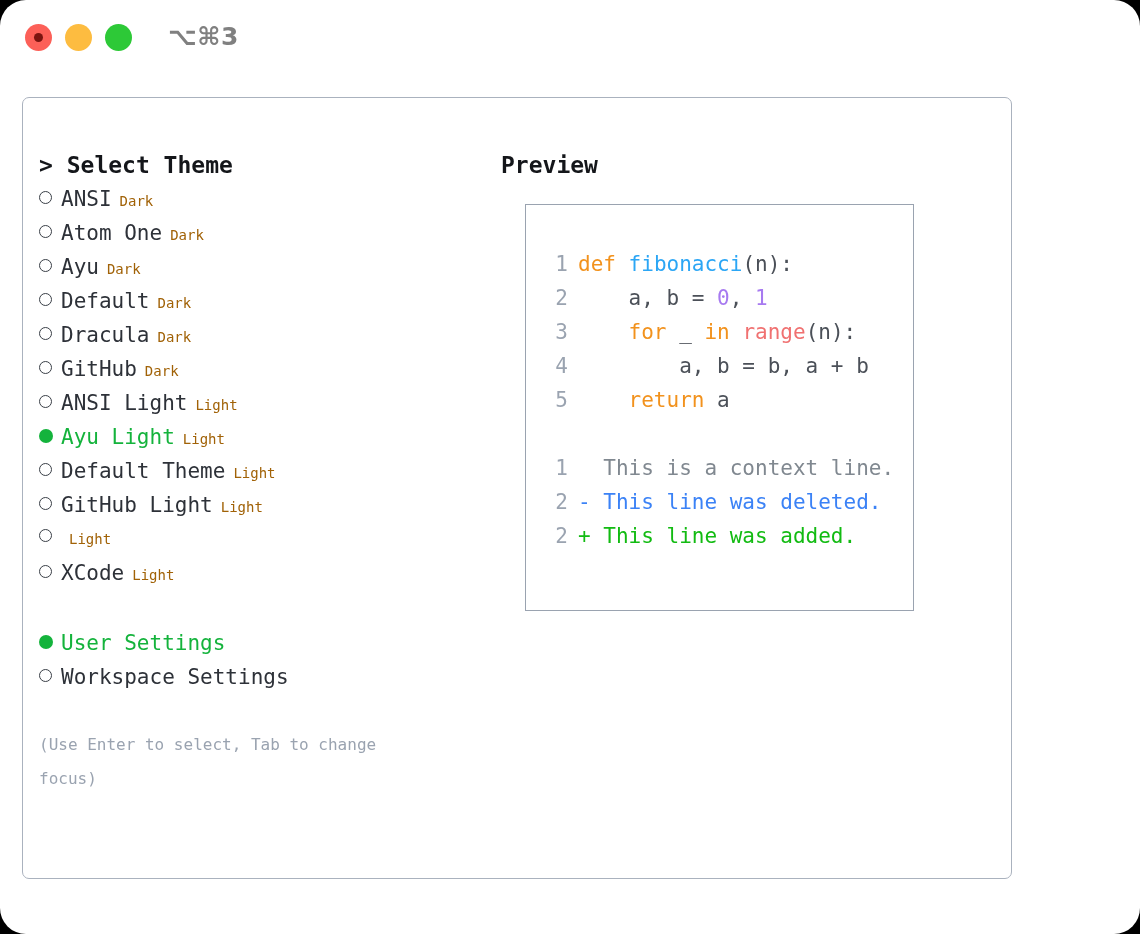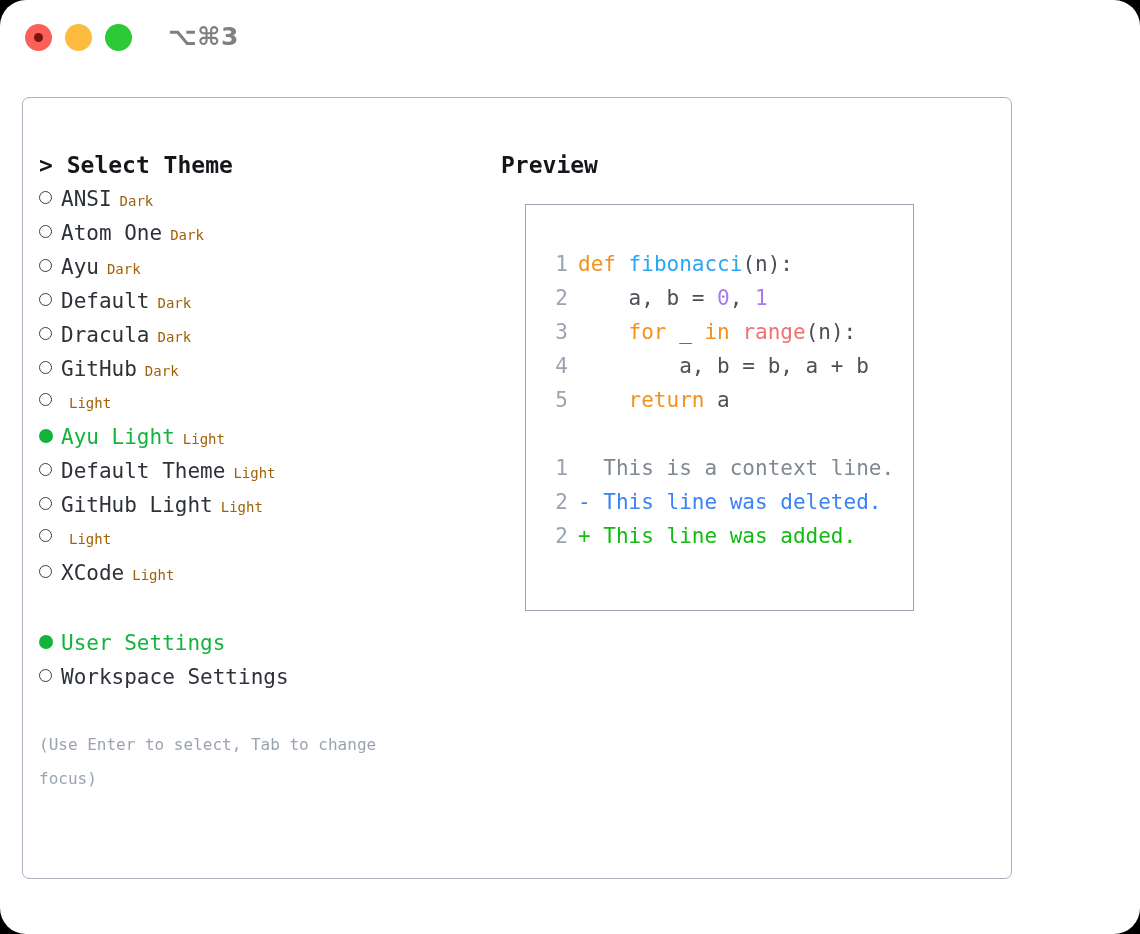--- a/index.html
+++ b/index.html
@@ -220,21 +220,21 @@
 
       <div class="section-header">&gt; Select Theme</div>
 
       <div class="opt-list" id="theme-list">
           <div class="opt-row"><span class="marker"><span class="ring"></span></span><span class="opt-name">ANSI</span><span class="opt-kind">Dark</span></div>
           <div class="opt-row"><span class="marker"><span class="ring"></span></span><span class="opt-name">Atom One</span><span class="opt-kind">Dark</span></div>
           <div class="opt-row"><span class="marker"><span class="ring"></span></span><span class="opt-name">Ayu</span><span class="opt-kind">Dark</span></div>
           <div class="opt-row"><span class="marker"><span class="ring"></span></span><span class="opt-name">Default</span><span class="opt-kind">Dark</span></div>
           <div class="opt-row"><span class="marker"><span class="ring"></span></span><span class="opt-name">Dracula</span><span class="opt-kind">Dark</span></div>
           <div class="opt-row"><span class="marker"><span class="ring"></span></span><span class="opt-name">GitHub</span><span class="opt-kind">Dark</span></div>
-          <div class="opt-row"><span class="marker"><span class="ring"></span></span><span class="opt-kind">Light</span></div>
+          <div class="opt-row"><span class="marker"><span class="ring"></span></span><span class="opt-name">ANSI Light</span><span class="opt-kind">Light</span></div>
           <div class="opt-row selected"><span class="marker"><span class="filled"></span></span><span class="opt-name">Ayu Light</span><span class="opt-kind">Light</span></div>
           <div class="opt-row"><span class="marker"><span class="ring"></span></span><span class="opt-name">Default Theme</span><span class="opt-kind">Light</span></div>
           <div class="opt-row"><span class="marker"><span class="ring"></span></span><span class="opt-name">GitHub Light</span><span class="opt-kind">Light</span></div>
           <div class="opt-row"><span class="marker"><span class="ring"></span></span><span class="opt-kind">Light</span></div>
           <div class="opt-row"><span class="marker"><span class="ring"></span></span><span class="opt-name">XCode</span><span class="opt-kind">Light</span></div>
         </div>
 
       <div class="apply-block">
         <div class="opt-list" id="apply-list">
             <div class="opt-row selected"><span class="marker"><span class="filled"></span></span><span class="opt-name">User Settings</span></div>

